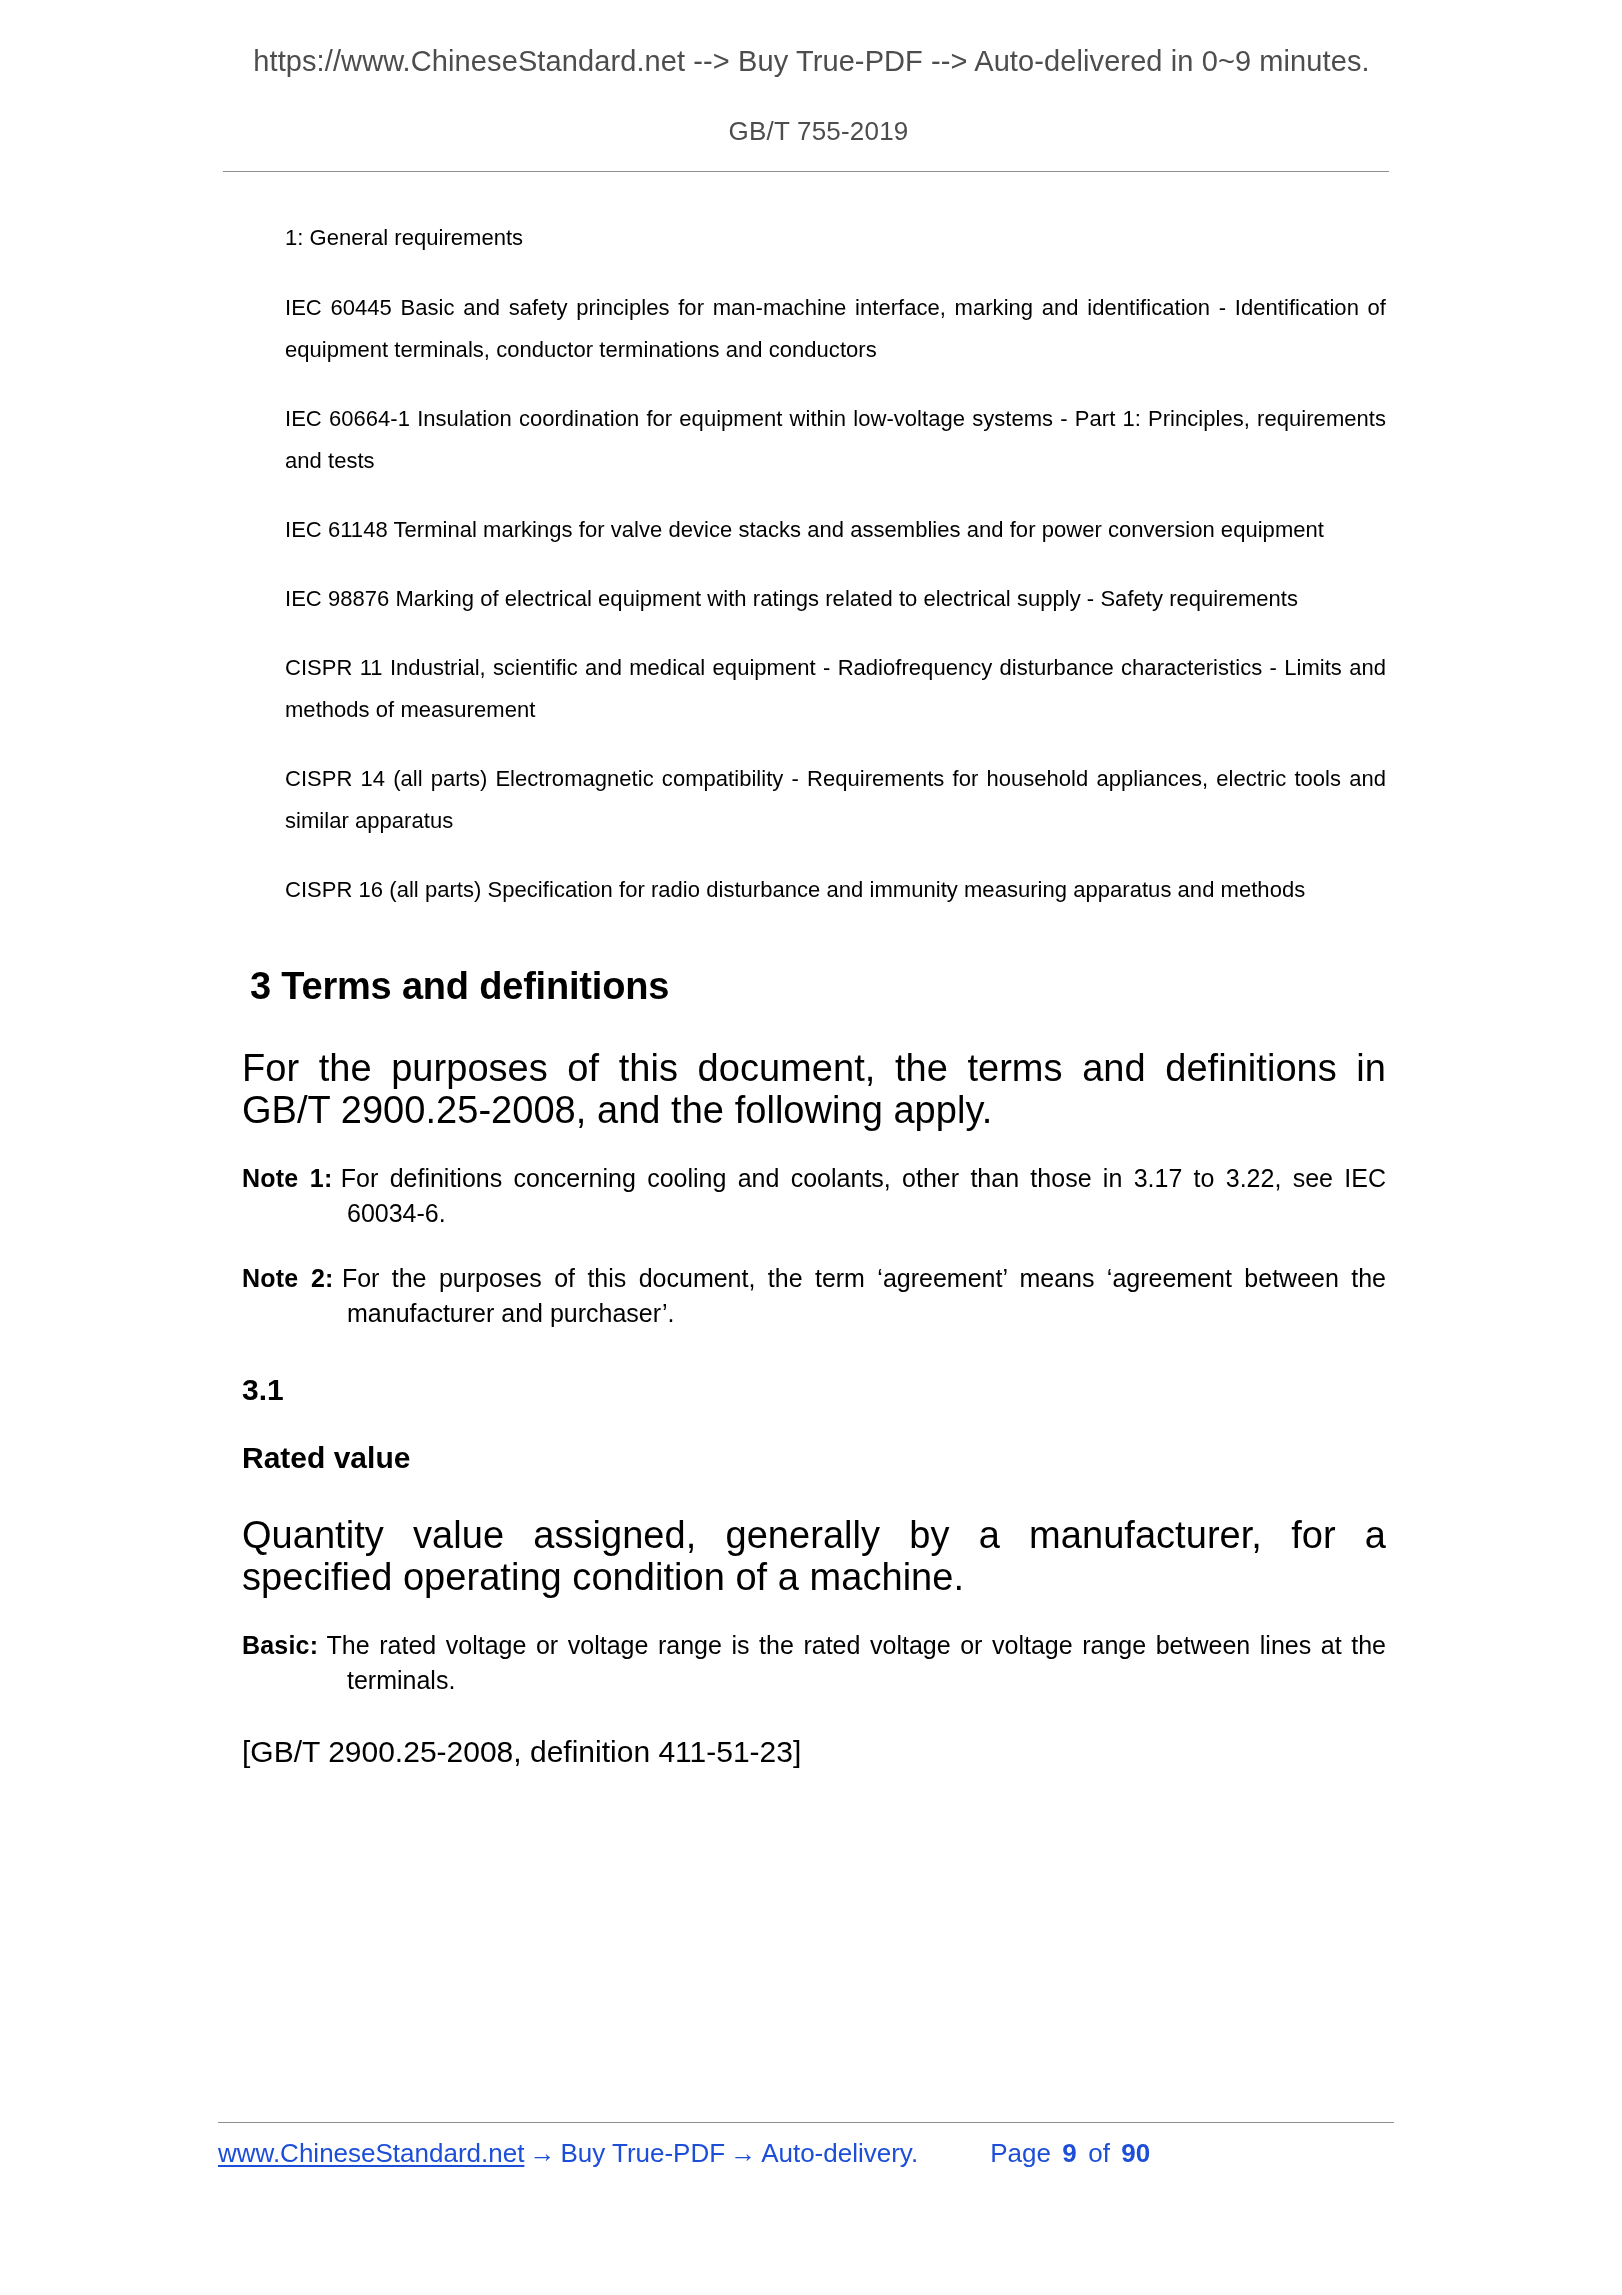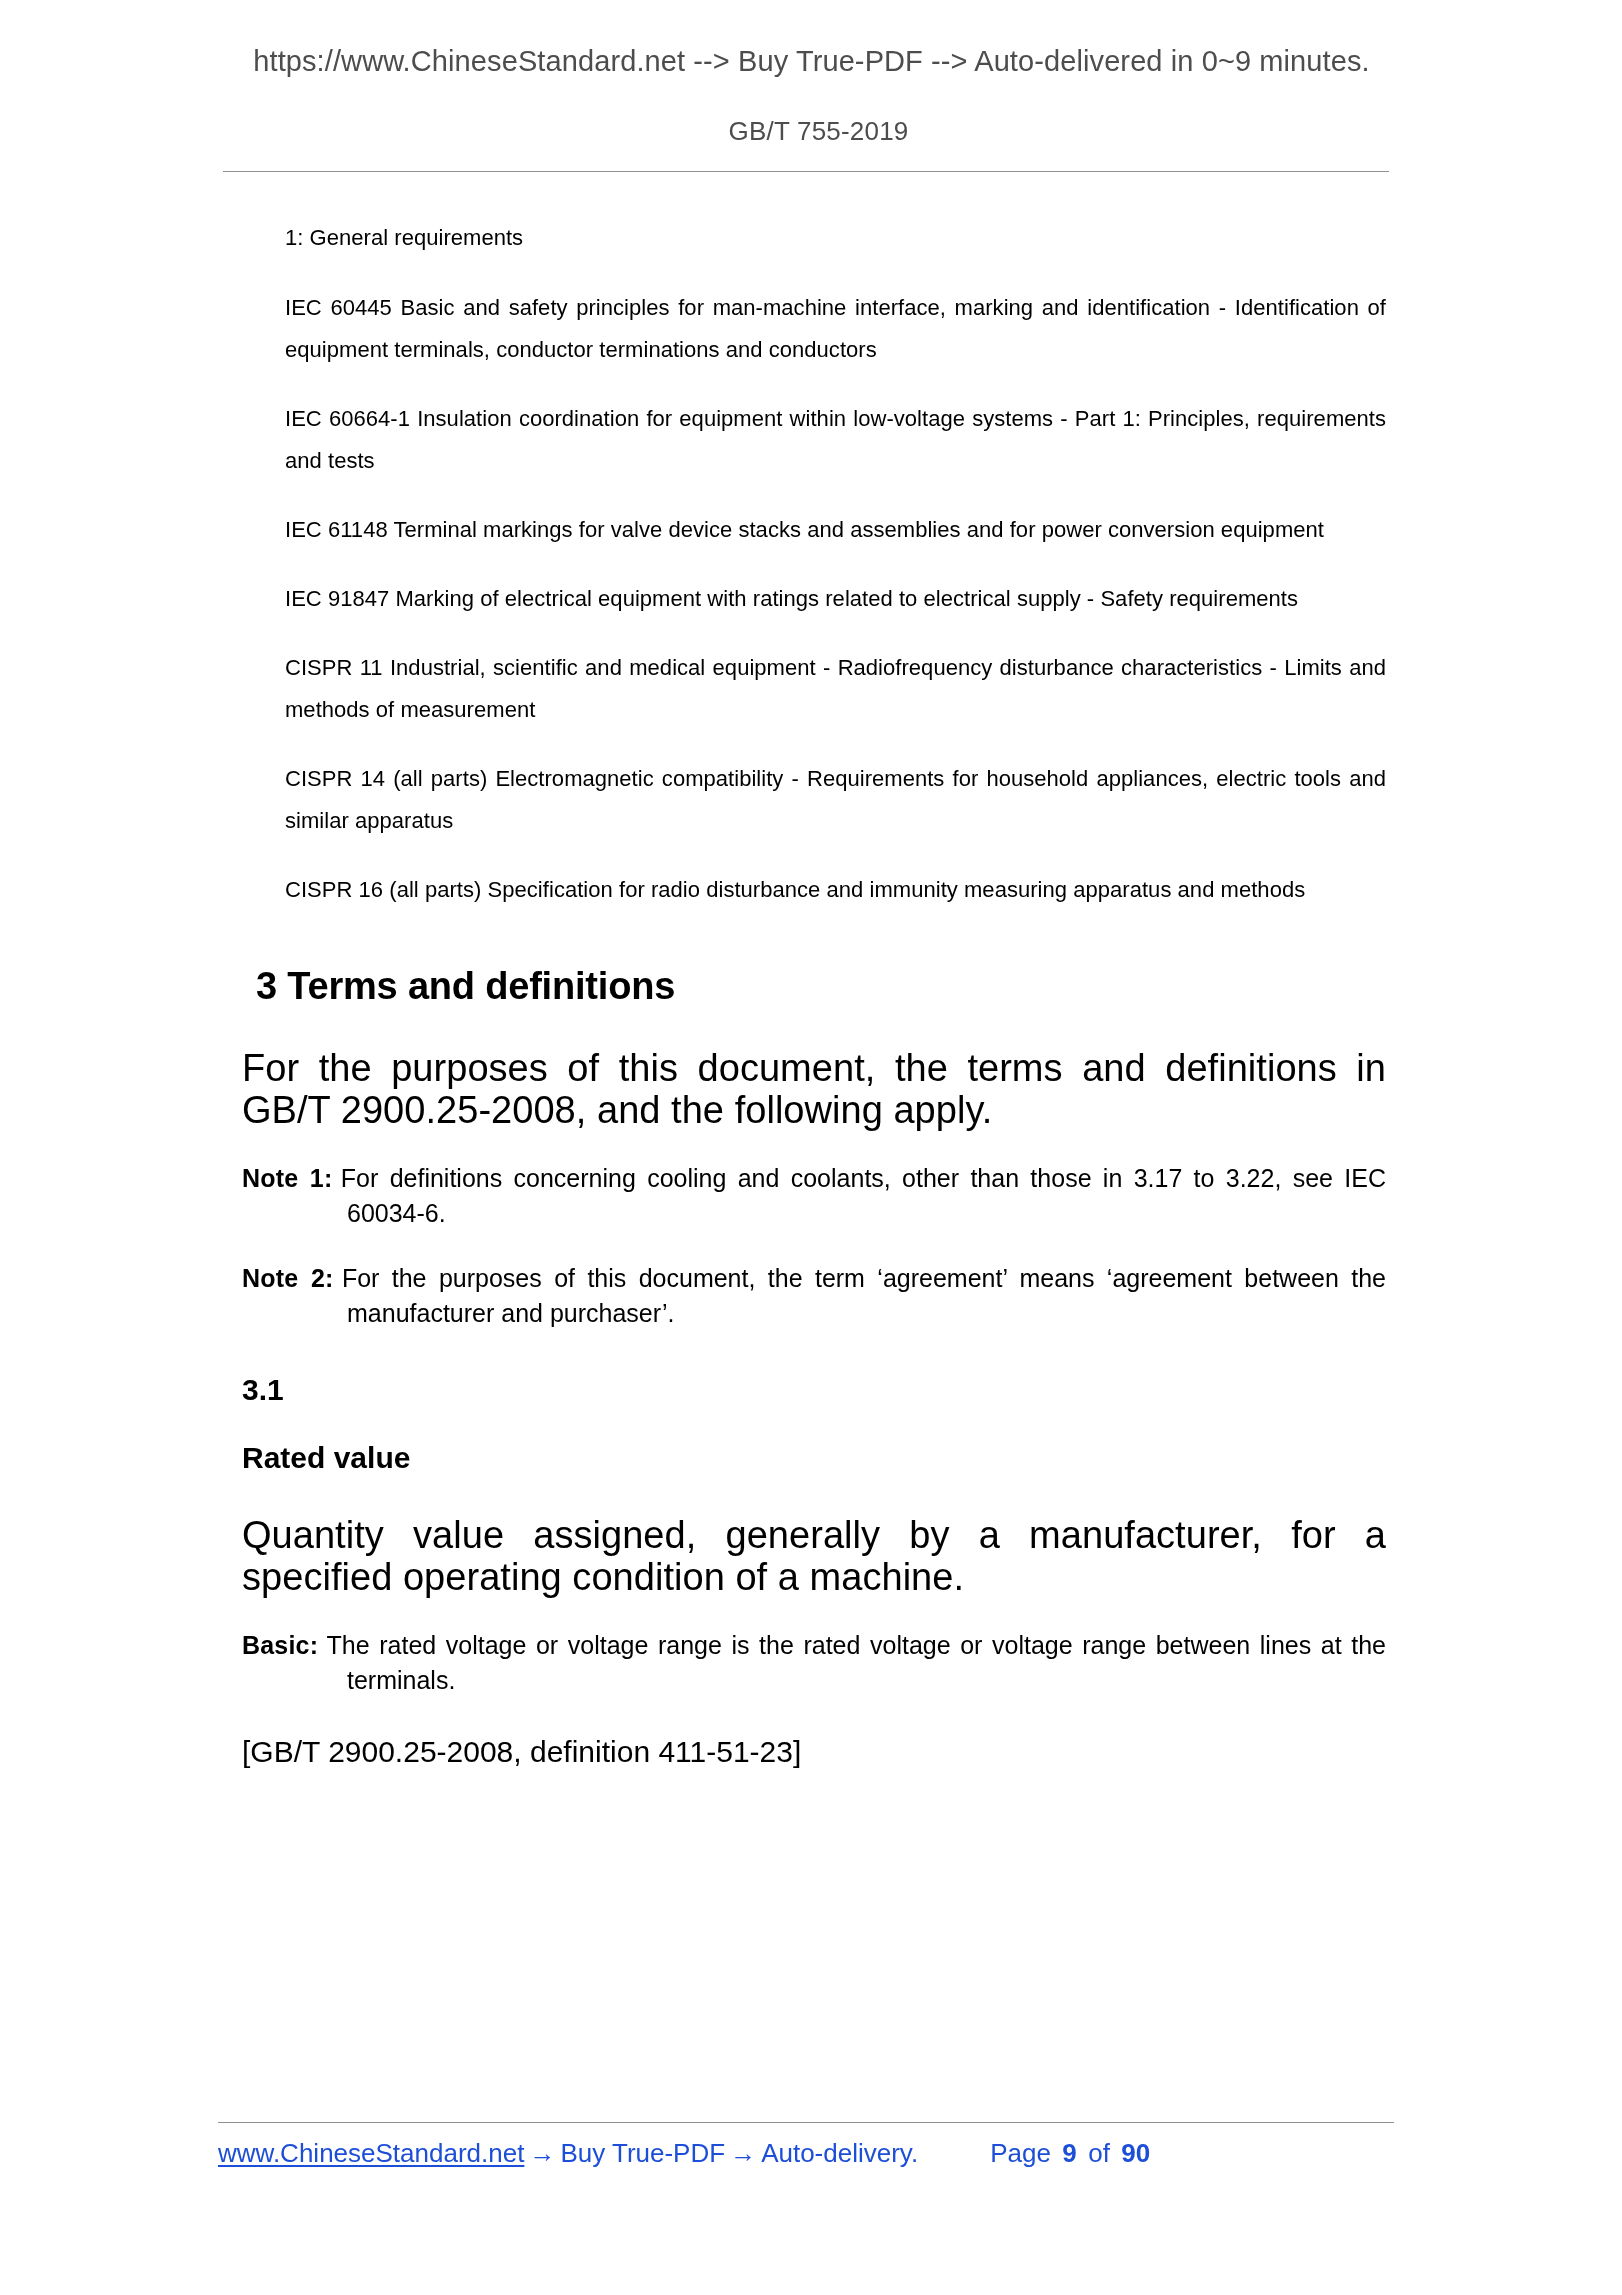--- a/index.html
+++ b/index.html
@@ -78,21 +78,21 @@
     text-justify: inter-word;
     letter-spacing: 0.04px;
   }
   p.ref:last-of-type { margin-bottom: 0; }
 
   p.ref.first {
     margin-bottom: 27.5px;
   }
 
   h2.section-head {
-    margin: 52px 0 0 14px;
+    margin: 52px 0 0 8px;
     padding: 0;
     font-size: 38px;
     line-height: 47px;
     font-weight: bold;
     letter-spacing: -0.2px;
   }
 
   p.body {
     margin: 37px 0 0 0;
     font-size: 38px;
@@ -190,21 +190,21 @@
 
   <div class="rule-top"></div>
 
   <div class="content">
 
     <p class="ref first">1: General requirements</p>
 
     <p class="ref">IEC 60445 Basic and safety principles for man-machine interface, marking and identification - Identification of equipment terminals, conductor terminations and conductors</p>
     <p class="ref">IEC 60664-1 Insulation coordination for equipment within low-voltage systems - Part 1: Principles, requirements and tests</p>
     <p class="ref">IEC 61148 Terminal markings for valve device stacks and assemblies and for power conversion equipment</p>
-    <p class="ref">IEC 91847 Marking of electrical equipment with ratings related to electrical supply - Safety requirements</p>
+    <p class="ref">IEC 98876 Marking of electrical equipment with ratings related to electrical supply - Safety requirements</p>
     <p class="ref">CISPR 11 Industrial, scientific and medical equipment - Radiofrequency disturbance characteristics - Limits and methods of measurement</p>
     <p class="ref">CISPR 14 (all parts) Electromagnetic compatibility - Requirements for household appliances, electric tools and similar apparatus</p>
     <p class="ref">CISPR 16 (all parts) Specification for radio disturbance and immunity measuring apparatus and methods</p>
 
     <h2 class="section-head">3 Terms and definitions</h2>
 
     <p class="body">For the purposes of this document, the terms and definitions in GB/T 2900.25-2008, and the following apply.</p>
 
     <p class="note">
       <span class="lbl">Note 1:</span><span class="lbl-sp"></span><span>For definitions concerning cooling and coolants, other than those in 3.17 to 3.22, see IEC 60034-6.</span>

